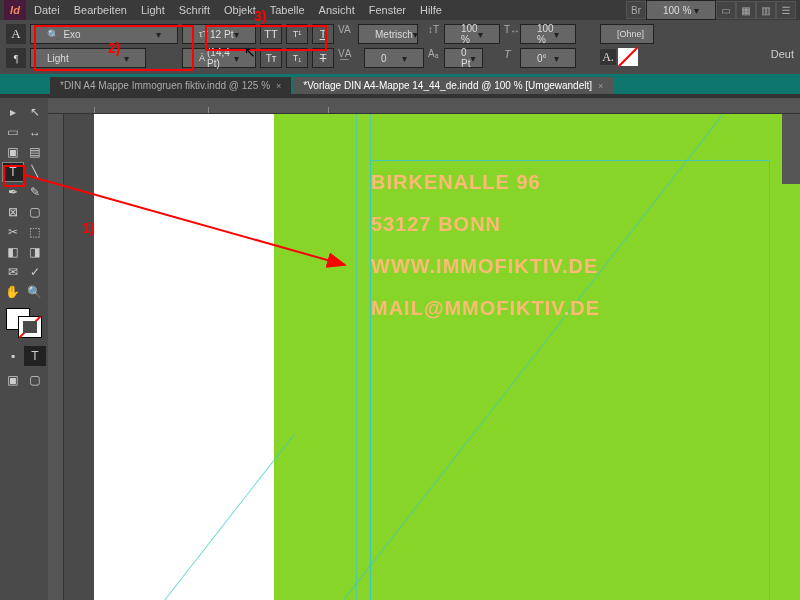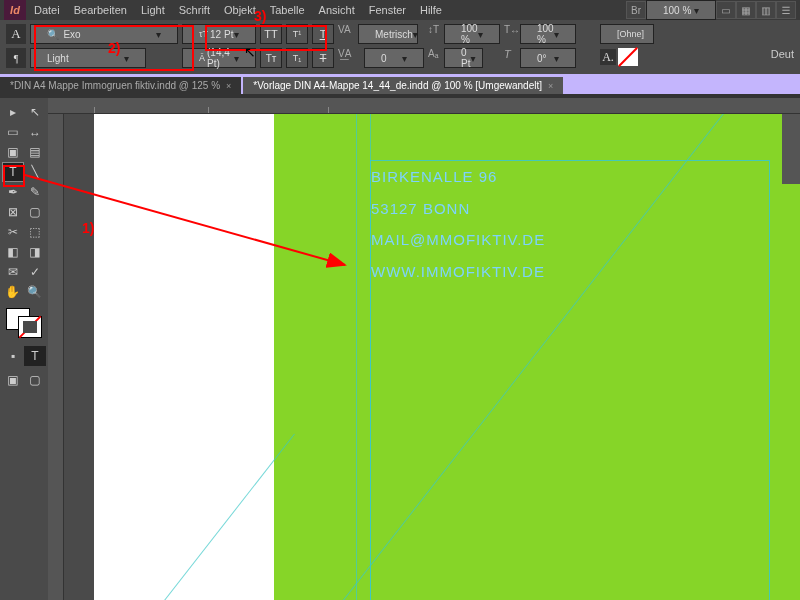--- a/index.html
+++ b/index.html
@@ -10,21 +10,21 @@
 .menu span{cursor:pointer}
 .topright{margin-left:auto;display:flex;align-items:center;gap:0}
 .zoom{background:#555;padding:2px 10px;border:1px solid #222;color:#ddd;font-size:11px}
 .iconbtn{width:20px;height:18px;border:1px solid #555;background:#444;display:flex;align-items:center;justify-content:center;color:#aaa;font-size:10px}
 .ctrlbar{height:54px;background:#4a4a4a;display:flex;padding:4px 6px;gap:4px;color:#ccc;font-size:10px}
 .ctrlbar .col{display:flex;flex-direction:column;gap:4px}
 .A{width:20px;height:20px;background:#333;color:#ddd;display:flex;align-items:center;justify-content:center;font-size:13px;font-family:serif}
 .dd{height:20px;background:#666;border:1px solid #222;display:flex;align-items:center;padding:0 16px;color:#ddd;font-size:10px;position:relative}
 .dd .arr{margin-left:auto;color:#222}
 .TT{width:22px;height:20px;background:#555;border:1px solid #222;display:flex;align-items:center;justify-content:center;color:#ddd;font-size:11px}
-.tabbar{height:20px;background:#c4b5fd;display:flex;align-items:flex-end;color:#aaa;font-size:10px}
+.tabbar{height:20px;background:#0f766e;display:flex;align-items:flex-end;padding-left:50px;color:#aaa;font-size:10px}
 .tab{padding:3px 10px;background:#333;margin-right:2px;display:flex;align-items:center;gap:6px;cursor:pointer}
 .tab.active{background:#555;color:#fff}
 .tab .x{color:#999;font-size:9px}
 .main{position:absolute;top:98px;left:0;right:0;bottom:0;display:flex}
 .toolbox{width:48px;background:#4a4a4a;display:flex;flex-direction:column;padding:4px 2px;gap:0}
 .toolrow{display:flex;gap:0}
 .tool{width:22px;height:20px;display:flex;align-items:center;justify-content:center;color:#ccc;font-size:12px;cursor:pointer;position:relative}
 .tool.active{background:#222;border:1px solid #888}
 .swatch{width:36px;height:30px;position:relative;margin:6px auto}
 .swatch .fill{position:absolute;top:0;left:0;width:24px;height:22px;background:#fff;border:1px solid #000}
@@ -32,21 +32,21 @@
 .swatch .stroke::after{content:"";position:absolute;top:4px;left:4px;right:4px;bottom:4px;background:#4a4a4a}
 .stroke .slash{position:absolute;width:30px;height:2px;background:red;transform:rotate(-45deg);top:9px;left:-4px}
 .ruler-h{position:absolute;top:0;left:48px;right:0;height:16px;background:#555;border-bottom:1px solid #333;z-index:3}
 .ruler-v{position:absolute;top:0;left:48px;bottom:0;width:16px;background:#555;border-right:1px solid #333;z-index:2}
 .canvas{position:absolute;top:16px;left:64px;right:0;bottom:0;background:#4a4a4a;overflow:hidden}
 .paper{position:absolute;top:0;left:30px;width:180px;height:100%;background:#fff}
 .green{position:absolute;top:0;left:210px;right:0;height:100%;background:#86d528}
 .guide-v{position:absolute;top:0;bottom:0;width:1px;background:rgba(60,200,200,.7)}
 .guide-diag{position:absolute;width:1px;height:900px;background:rgba(60,200,200,.7);transform-origin:top}
 .textframe{position:absolute;top:46px;left:306px;width:400px;height:450px;border:1px solid rgba(60,200,200,.9)}
-.txt{color:#7dd3fc;font-size:15px;letter-spacing:1px;font-family:"Arial Narrow",sans-serif;line-height:2.1;font-weight:400}
+.txt{color:#fdba74;font-size:20px;letter-spacing:1px;font-family:"Arial Narrow",sans-serif;line-height:2.1;font-weight:700}
 .annot{position:absolute;border:2px solid red;pointer-events:none;z-index:50}
 .annot-lbl{position:absolute;color:red;font-size:14px;font-weight:bold;z-index:51}
 svg.arrow{position:absolute;z-index:49;pointer-events:none}
 .tick{position:absolute;top:9px;width:1px;height:6px;background:#888}
 .cursor{position:absolute;z-index:60;color:#000;font-size:14px}
 .sidetab{width:18px;height:70px;background:#555}
 </style>
 </head>
 <body>
 
@@ -261,22 +261,22 @@
     <div class="paper"></div>
     <div class="green">
       <div class="guide-v" style="left:82px"></div>
       <div class="guide-v" style="left:96px"></div>
       <div class="guide-diag" style="left:480px;top:-40px;transform:rotate(38deg)"></div>
       <div class="guide-diag" style="left:20px;top:320px;transform:rotate(38deg)"></div>
     </div>
     <div class="textframe">
       <div class="txt">BIRKENALLE 96</div>
       <div class="txt">53127 BONN</div>
+      <div class="txt">WWW.IMMOFIKTIV.DE</div>
       <div class="txt">MAIL@MMOFIKTIV.DE</div>
-      <div class="txt">WWW.IMMOFIKTIV.DE</div>
     </div>
   </div>
   <div style="position:absolute;right:0;top:16px">
       <div class="sidetab"></div>
     </div>
 </div>
 
 <div class="annot" style="top:25px;left:34px;width:160px;height:46px"></div>
 <div class="annot" style="top:25px;left:205px;width:122px;height:26px"></div>
 <div class="annot" style="top:165px;left:3px;width:22px;height:22px"></div>

